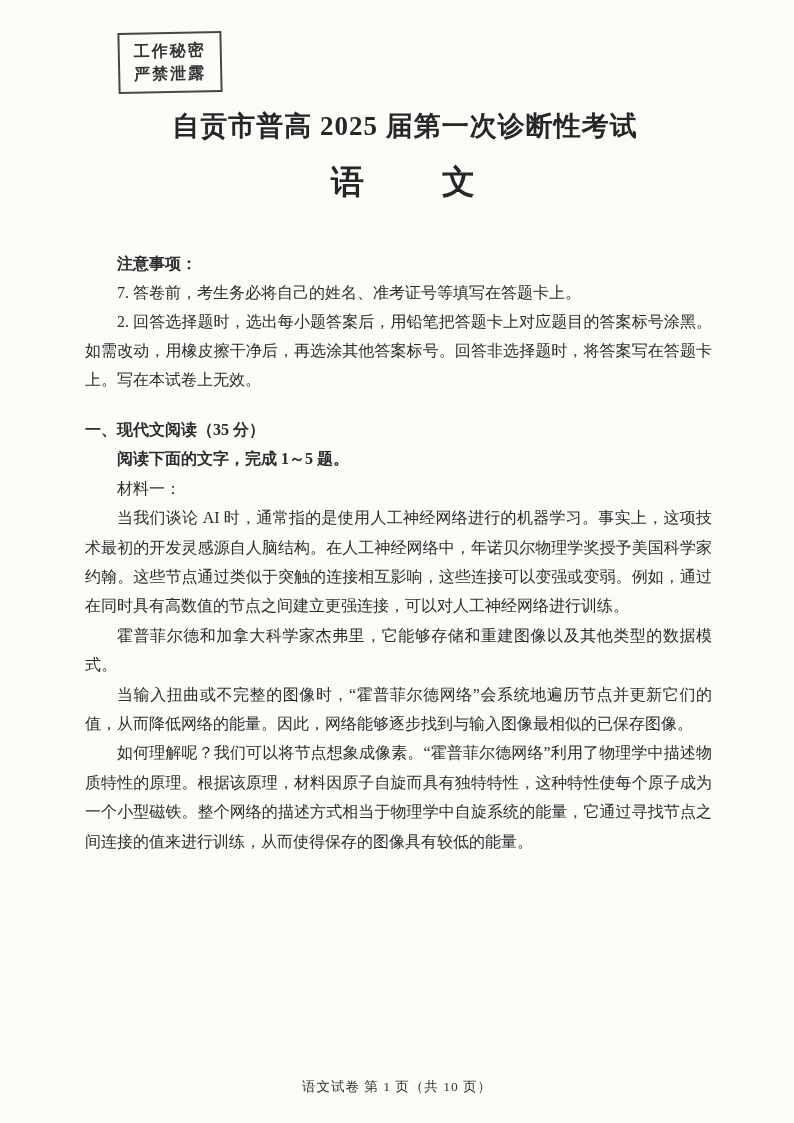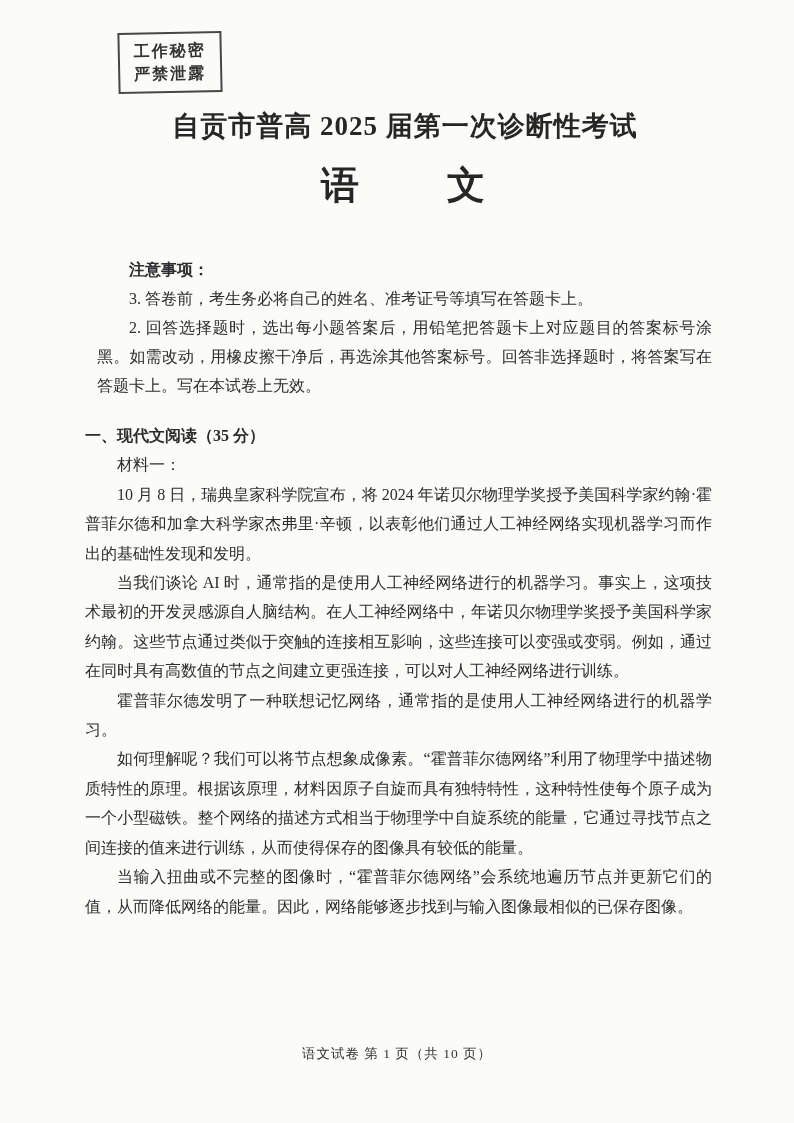--- a/index.html
+++ b/index.html
@@ -30,47 +30,47 @@
   }
   .title-block { padding-top: 108px; text-align: center; padding-left: 16px; }
   .exam-title {
     font-size: 27px;
     font-weight: bold;
     letter-spacing: 1px;
     color: #262626;
   }
   .subject-title {
     margin-top: 16px;
-    font-size: 38px;
+    font-size: 33px;
     font-weight: bold;
     letter-spacing: 4px;
     color: #262626;
   }
   .notice {
     margin: 44px 82px 0 85px;
     font-size: 16px;
     line-height: 29px;
     text-align: justify;
   }
-  .notice p { text-indent: 2em; margin-left: 12px; }
+  .notice p { text-indent: 2em; }
   .notice-heading { font-weight: bold; }
   .content {
     margin: 21px 82px 0 85px;
     font-size: 16px;
     line-height: 29.4px;
     text-align: justify;
   }
   .content p { text-indent: 2em; }
   .part-heading { font-weight: bold; text-indent: 0 !important; }
   .sub-heading { font-weight: bold; }
   .instruction { font-weight: bold; }
   .material-label { font-weight: normal; }
   .page-footer {
     position: absolute;
-    bottom: 60px;
+    bottom: 27px;
     left: 0;
     width: 100%;
     text-align: center;
     font-size: 13.5px;
     letter-spacing: 1px;
     color: #333;
   }
 </style>
 </head>
 <body>
@@ -82,29 +82,29 @@
     <div>严禁泄露</div>
   </div>
 
   <div class="title-block">
     <div class="exam-title">自贡市普高 2025 届第一次诊断性考试</div>
     <div class="subject-title">语　　文</div>
   </div>
 
   <div class="notice">
     <p class="notice-heading">注意事项：</p>
-    <p>3. 答卷前，考生务必将自己的姓名、准考证号等填写在答题卡上。</p>
+    <p>7. 答卷前，考生务必将自己的姓名、准考证号等填写在答题卡上。</p>
     <p>2. 回答选择题时，选出每小题答案后，用铅笔把答题卡上对应题目的答案标号涂黑。如需改动，用橡皮擦干净后，再选涂其他答案标号。回答非选择题时，将答案写在答题卡上。写在本试卷上无效。</p>
   </div>
 
   <div class="content">
     <p class="part-heading">一、现代文阅读（35 分）</p>
+    <p class="instruction">阅读下面的文字，完成 1～5 题。</p>
     <p class="material-label">材料一：</p>
-    <p>10 月 8 日，瑞典皇家科学院宣布，将 2024 年诺贝尔物理学奖授予美国科学家约翰·霍普菲尔德和加拿大科学家杰弗里·辛顿，以表彰他们通过人工神经网络实现机器学习而作出的基础性发现和发明。</p>
     <p>当我们谈论 AI 时，通常指的是使用人工神经网络进行的机器学习。事实上，这项技术最初的开发灵感源自人脑结构。在人工神经网络中，年诺贝尔物理学奖授予美国科学家约翰。这些节点通过类似于突触的连接相互影响，这些连接可以变强或变弱。例如，通过在同时具有高数值的节点之间建立更强连接，可以对人工神经网络进行训练。</p>
-    <p>霍普菲尔德发明了一种联想记忆网络，通常指的是使用人工神经网络进行的机器学习。</p>
+    <p>霍普菲尔德和加拿大科学家杰弗里，它能够存储和重建图像以及其他类型的数据模式。</p>
+    <p>当输入扭曲或不完整的图像时，“霍普菲尔德网络”会系统地遍历节点并更新它们的值，从而降低网络的能量。因此，网络能够逐步找到与输入图像最相似的已保存图像。</p>
     <p>如何理解呢？我们可以将节点想象成像素。“霍普菲尔德网络”利用了物理学中描述物质特性的原理。根据该原理，材料因原子自旋而具有独特特性，这种特性使每个原子成为一个小型磁铁。整个网络的描述方式相当于物理学中自旋系统的能量，它通过寻找节点之间连接的值来进行训练，从而使得保存的图像具有较低的能量。</p>
-    <p>当输入扭曲或不完整的图像时，“霍普菲尔德网络”会系统地遍历节点并更新它们的值，从而降低网络的能量。因此，网络能够逐步找到与输入图像最相似的已保存图像。</p>
   </div>
 
   <div class="page-footer">语文试卷  第 1 页（共 10 页）</div>
 
 </div>
 
 </body></html>

